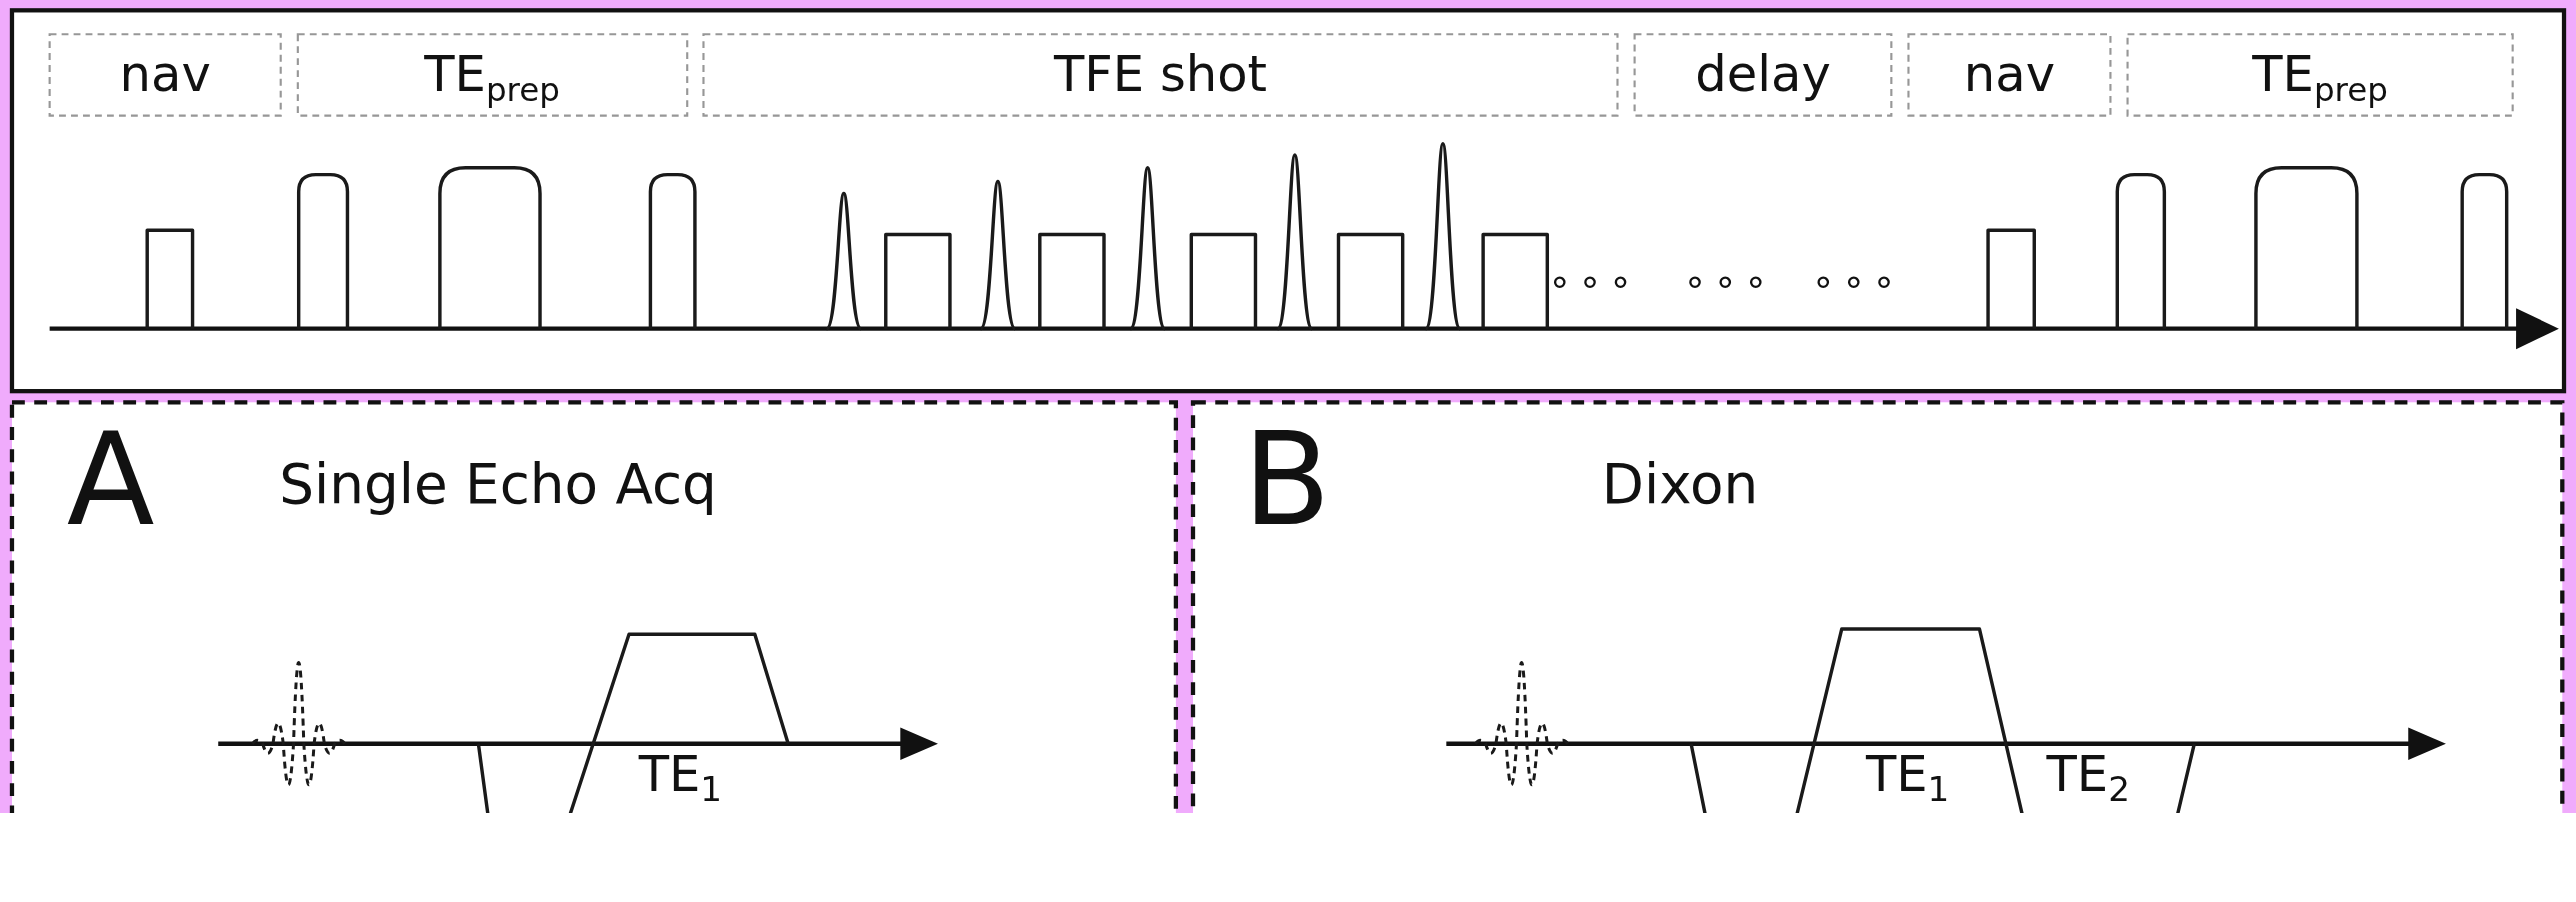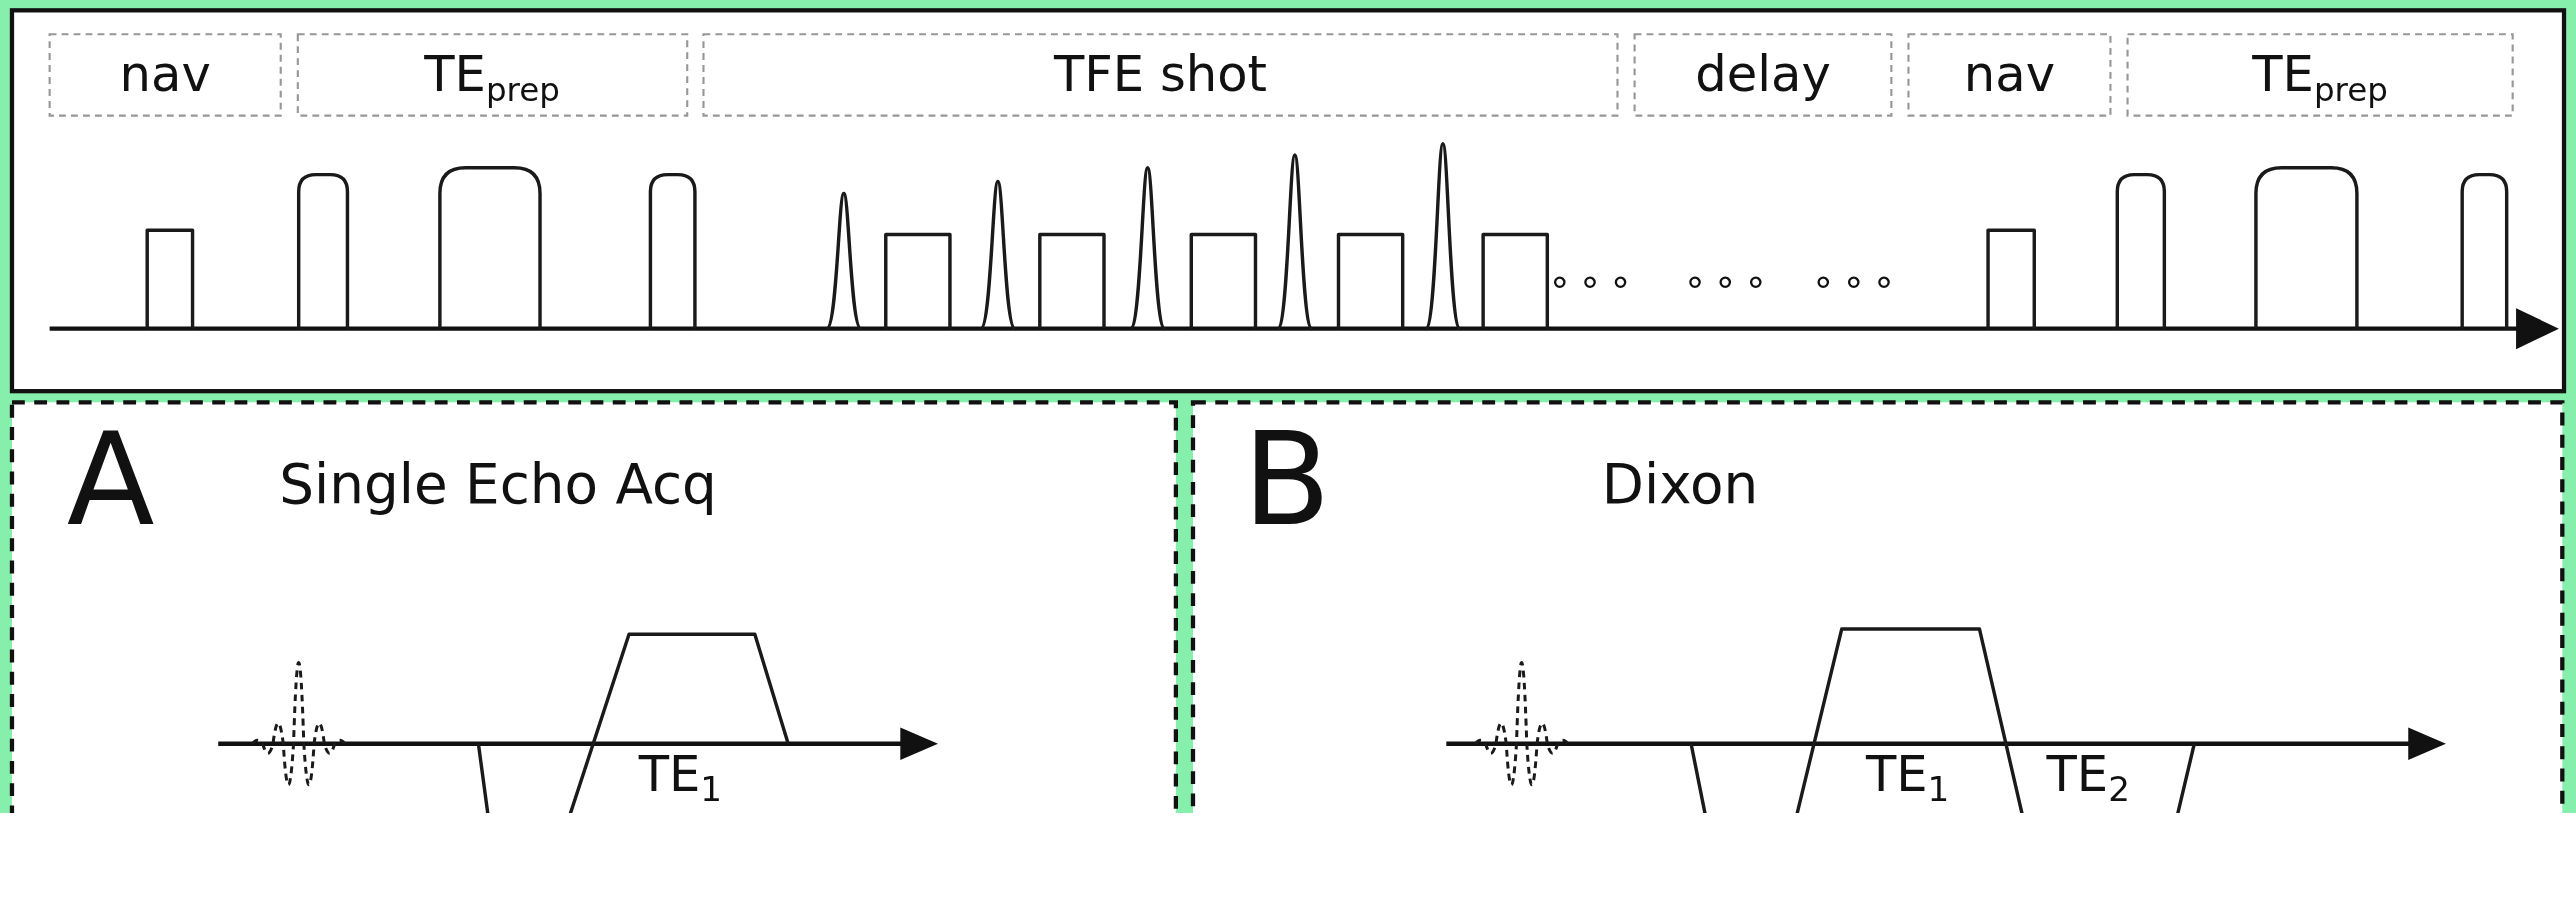--- a/index.html
+++ b/index.html
@@ -3,21 +3,21 @@
 <meta charset="utf-8">
 <style>
   html, body {
     margin: 0;
     padding: 0;
     background: #ffffff;
   }
   .figure-wrap {
     width: 2576px;
     height: 813px;
-    background: #86efac;
+    background: #f0abfc;
   }
   svg { display: block; }
   text {
     font-family: "DejaVu Sans", "Liberation Sans", sans-serif;
     fill: #111111;
   }
   .seg-label { font-size: 58px; }
   .seg-sub   { font-size: 38px; }
   .panel-letter { font-size: 150px; }
   .panel-title  { font-size: 64px; }

